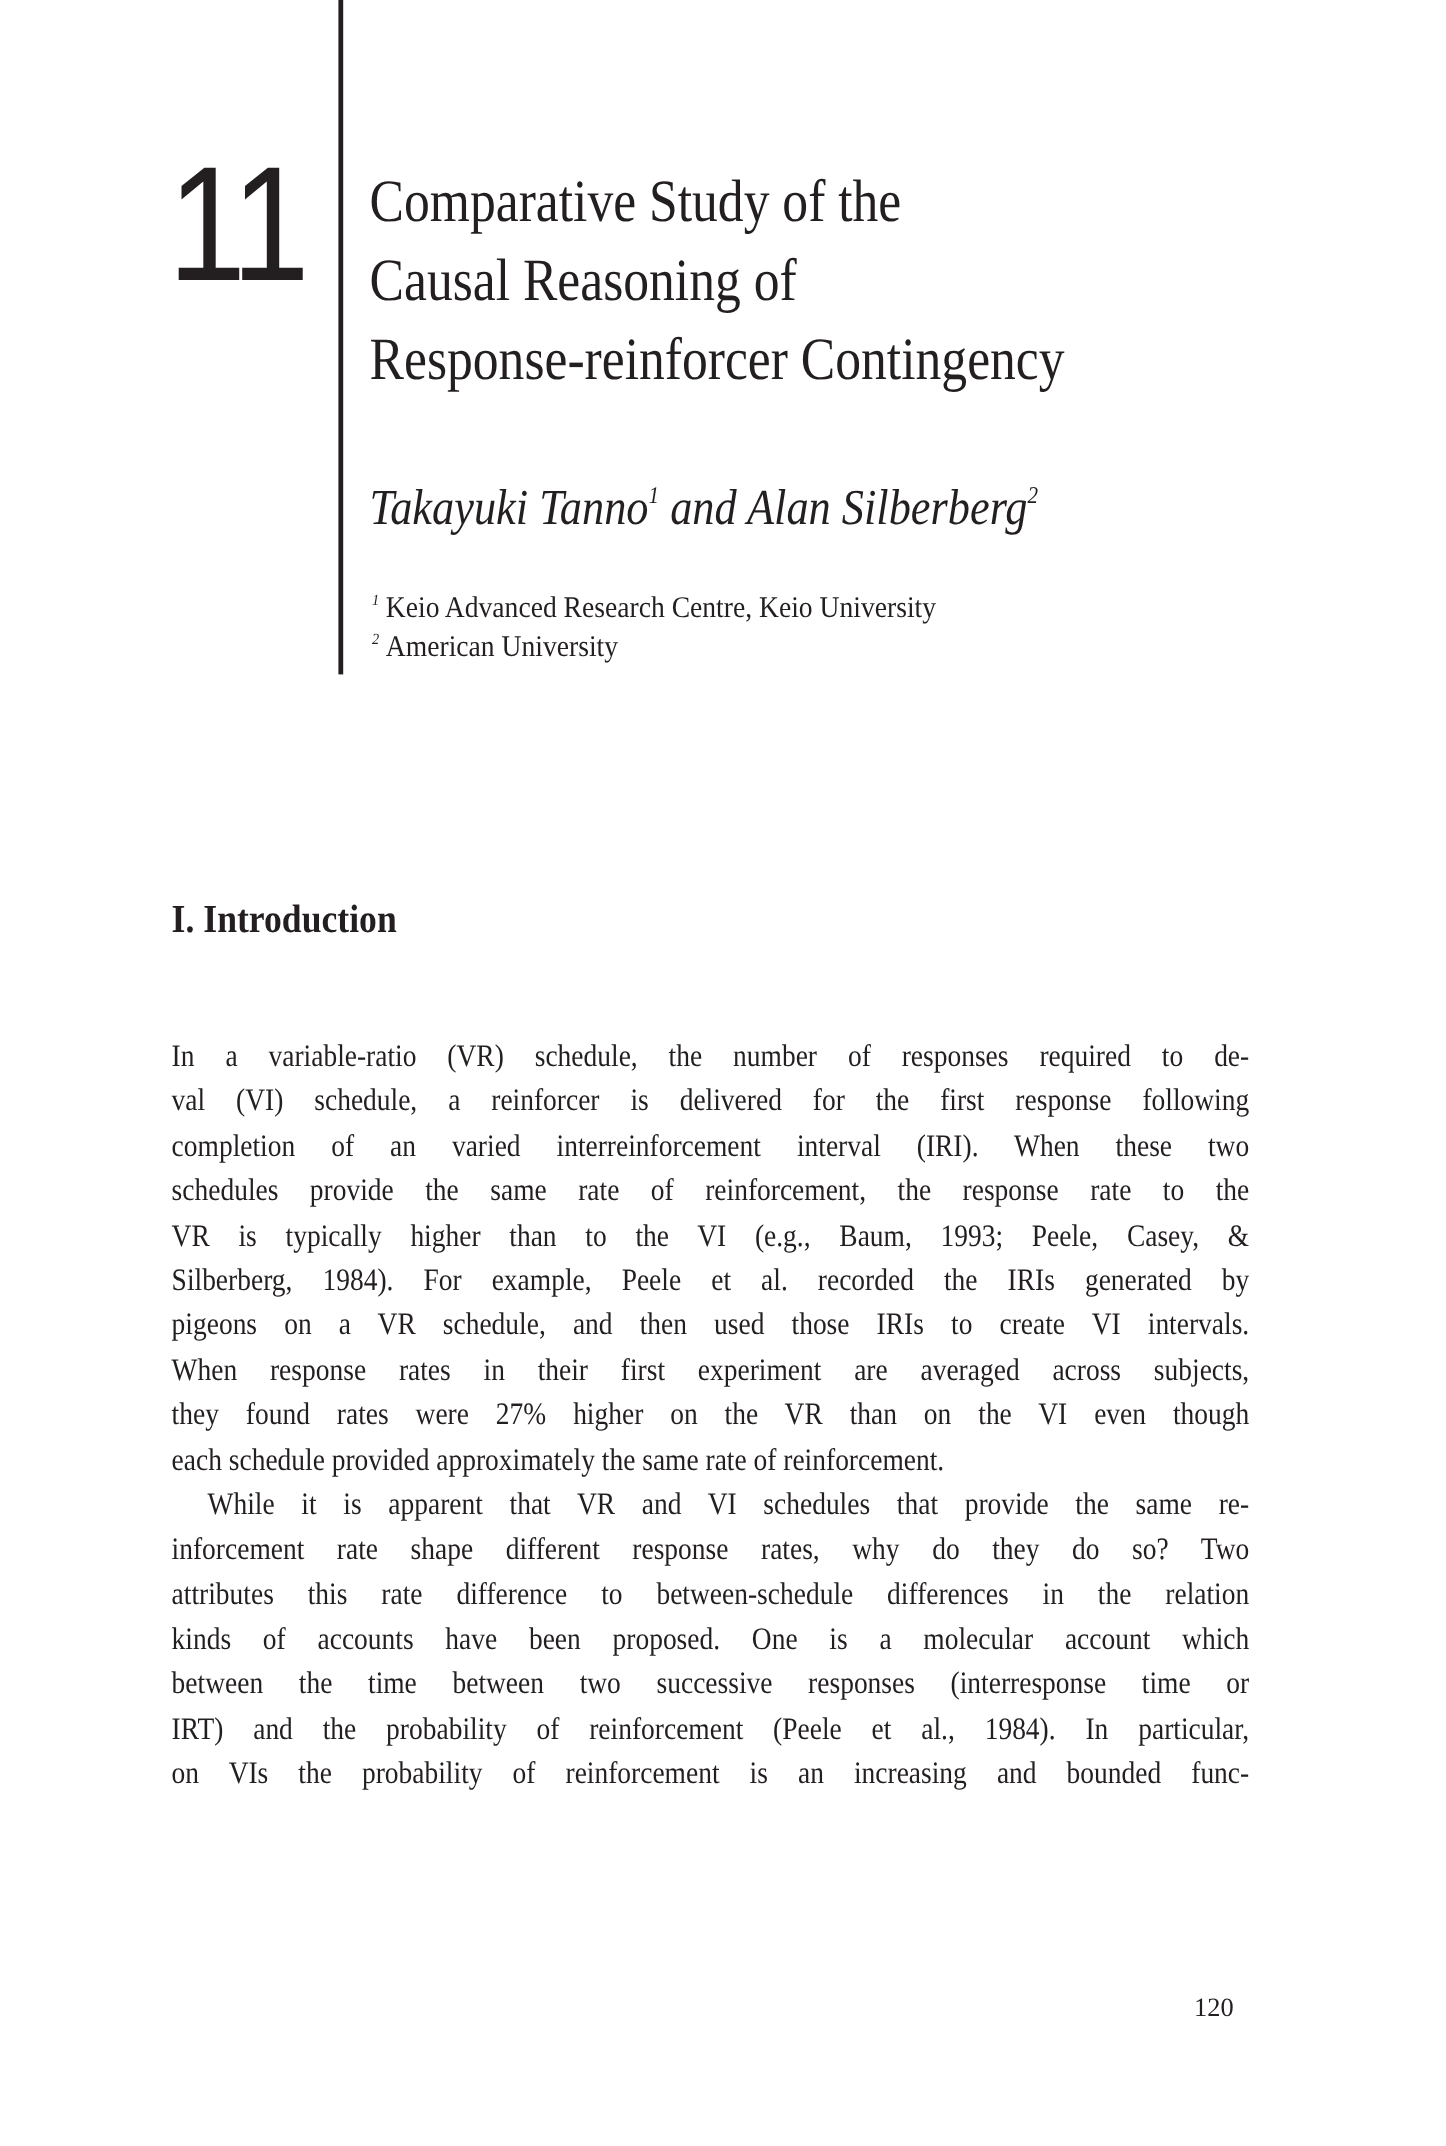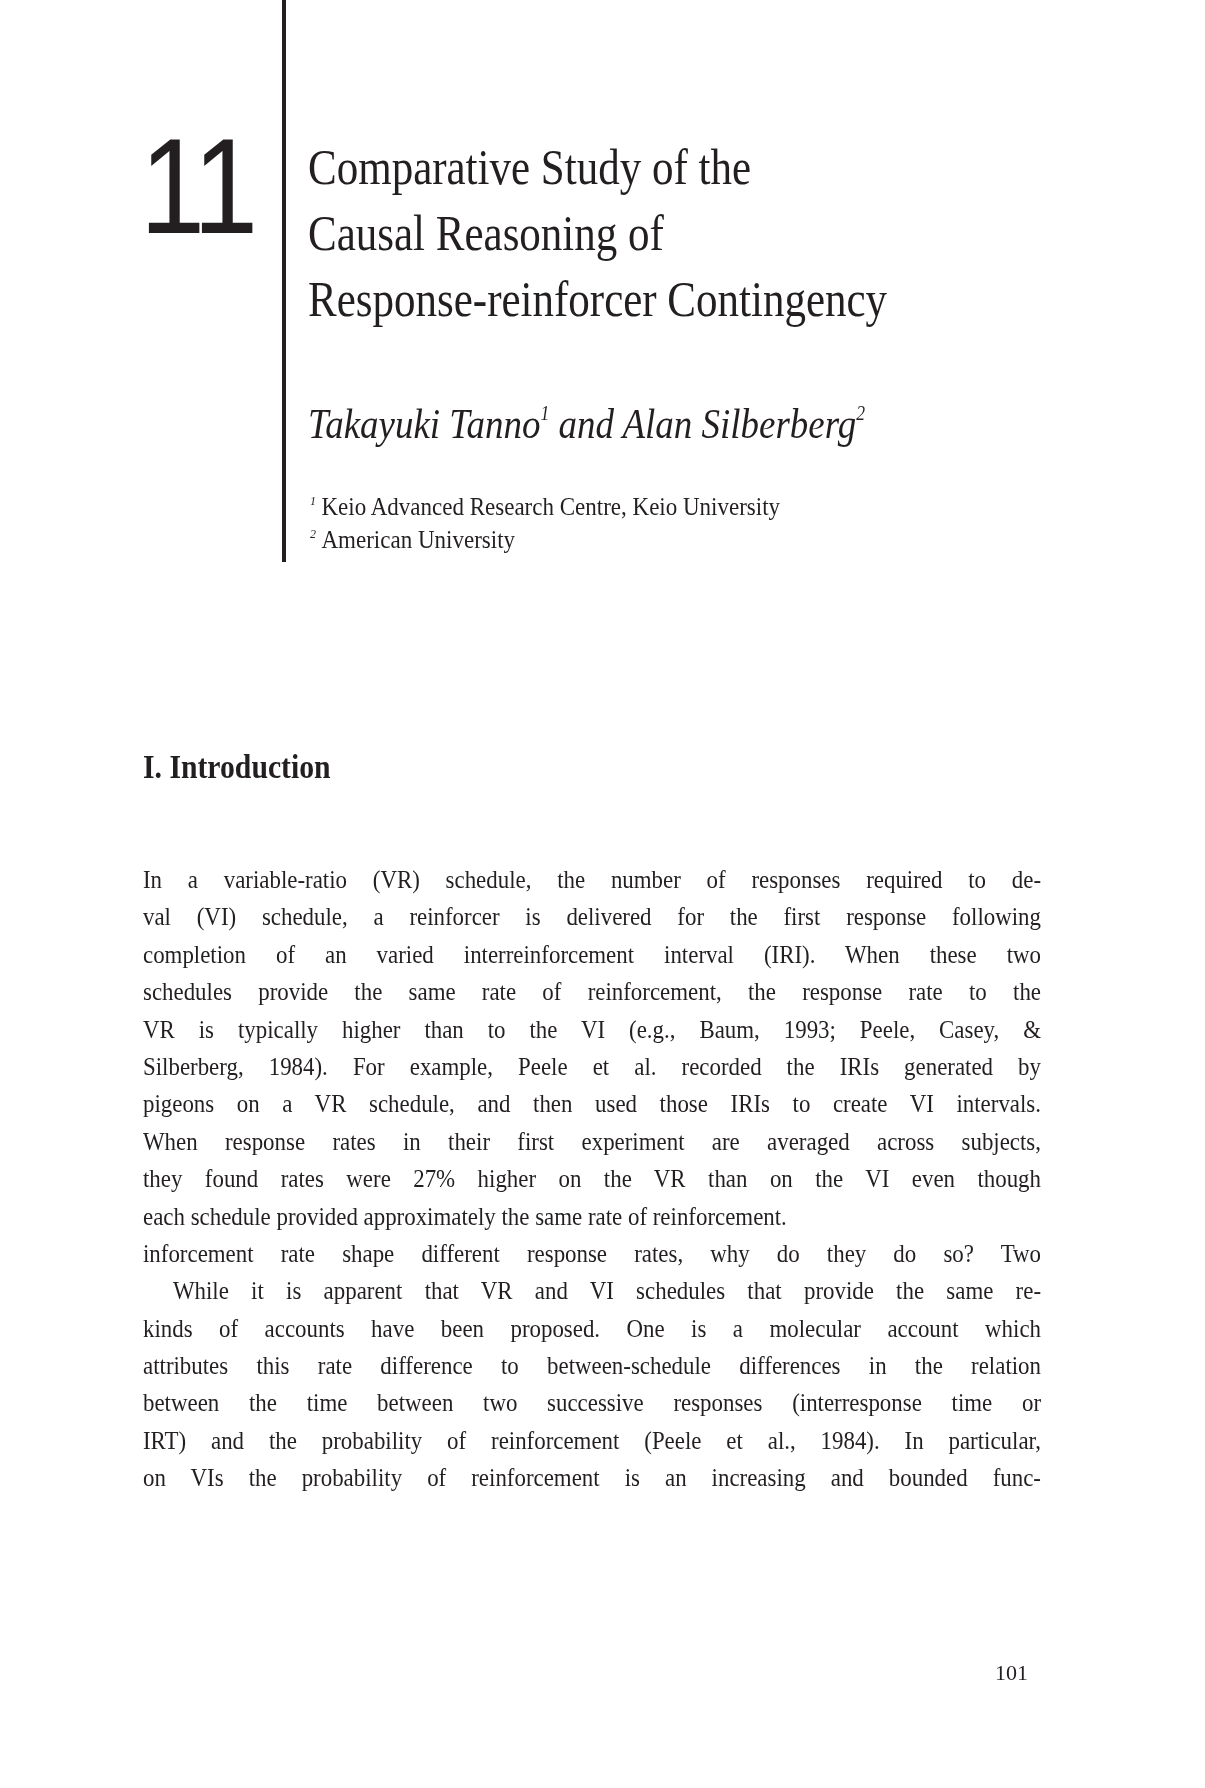--- a/index.html
+++ b/index.html
@@ -57,23 +57,23 @@
     <span class="line"><span class="inner">completion of an varied interreinforcement interval (IRI).  When these two</span></span>
     <span class="line"><span class="inner">schedules provide the same rate of reinforcement, the response rate to the</span></span>
     <span class="line"><span class="inner">VR is typically higher than to the VI (e.g., Baum, 1993; Peele, Casey, &amp;</span></span>
     <span class="line"><span class="inner">Silberberg, 1984).  For example, Peele et al. recorded the IRIs generated by</span></span>
     <span class="line"><span class="inner">pigeons on a VR schedule, and then used those IRIs to create VI intervals.</span></span>
     <span class="line"><span class="inner">When response rates in their first experiment are averaged across subjects,</span></span>
     <span class="line"><span class="inner">they found rates were 27% higher on the VR than on the VI even though</span></span>
     <span class="line last"><span class="inner">each schedule provided approximately the same rate of reinforcement.</span></span>
   </div>
   <div>
+    <span class="line indent"><span class="inner">While it is apparent that VR and VI schedules that provide the same re-</span></span>
     <span class="line"><span class="inner">inforcement rate shape different response rates, why do they do so?  Two</span></span>
-    <span class="line indent"><span class="inner">While it is apparent that VR and VI schedules that provide the same re-</span></span>
+    <span class="line"><span class="inner">attributes this rate difference to between-schedule differences in the relation</span></span>
     <span class="line"><span class="inner">kinds of accounts have been proposed.  One is a molecular account which</span></span>
-    <span class="line"><span class="inner">attributes this rate difference to between-schedule differences in the relation</span></span>
     <span class="line"><span class="inner">between the time between two successive responses (interresponse time or</span></span>
     <span class="line"><span class="inner">IRT) and the probability of reinforcement (Peele et al., 1984).  In particular,</span></span>
     <span class="line"><span class="inner">on VIs the probability of reinforcement is an increasing and bounded func-</span></span>
   </div>
 </div>
 
-<div class="pagenum">101</div>
+<div class="pagenum">120</div>
 
 </body></html>

